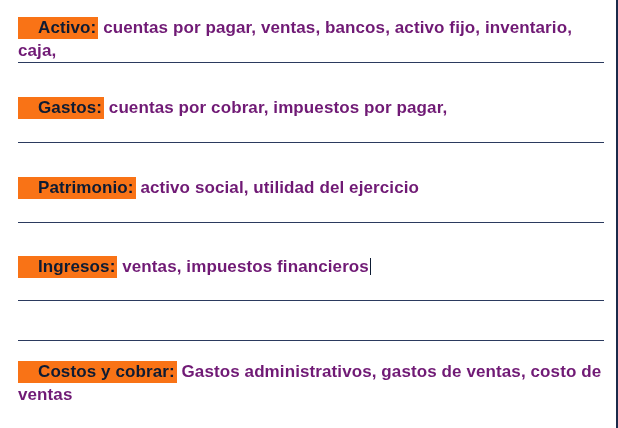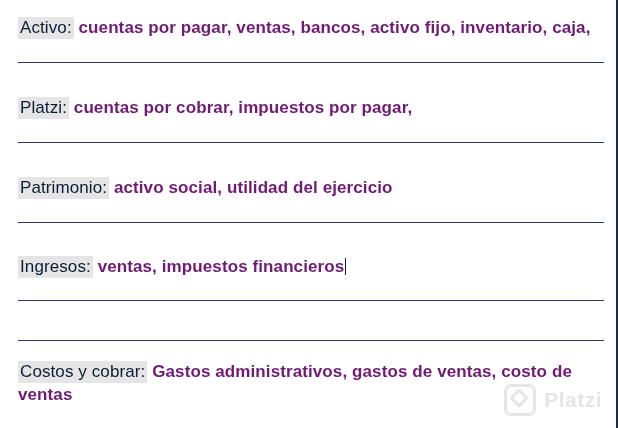--- a/index.html
+++ b/index.html
@@ -51,24 +51,24 @@
     background: #2b3a5e;
   }
   .entry-text {
     font-size: 17px;
     line-height: 23px;
     color: #0d1b33;
     font-weight: 700;
     letter-spacing: 0.1px;
   }
   .label {
-    background: #e5e5e5;
+    background: #f97316;
     color: #0d1b33;
-    font-weight: 400;
-    padding: 1px 2px 2px 2px;
+    font-weight: 700;
+    padding: 1px 2px 2px 20px;
     box-decoration-break: clone;
     -webkit-box-decoration-break: clone;
   }
   .value {
     color: #701a75;
     font-weight: 700;
   }
   .caret {
     display: inline-block;
     width: 1px;
@@ -124,21 +124,21 @@
     <div class="line-block" style="top: 16px;">
       <span class="entry-text">
         <span class="label">Activo:</span>
         <span class="value">cuentas por pagar, ventas, bancos, activo fijo, inventario, caja,</span>
       </span>
     </div>
     <div class="rule" style="top: 62px;"></div>
 
     <div class="line-block" style="top: 96px;">
       <span class="entry-text">
-        <span class="label">Platzi:</span>
+        <span class="label">Gastos:</span>
         <span class="value">cuentas por cobrar, impuestos por pagar,</span>
       </span>
     </div>
     <div class="rule" style="top: 142px;"></div>
 
     <div class="line-block" style="top: 176px;">
       <span class="entry-text">
         <span class="label">Patrimonio:</span>
         <span class="value">activo social, utilidad del ejercicio</span>
       </span>
@@ -157,18 +157,14 @@
 
     <div class="line-block" style="top: 360px;">
       <span class="entry-text">
         <span class="label">Costos y cobrar:</span>
         <span class="value">Gastos administrativos, gastos de ventas, costo de ventas</span>
       </span>
     </div>
 
   </div>
 
-  <div class="watermark">
-    <span class="wm-logo"></span>
-    <span class="wm-text">Platzi</span>
-  </div>
 
 </div>
 
 </body></html>

